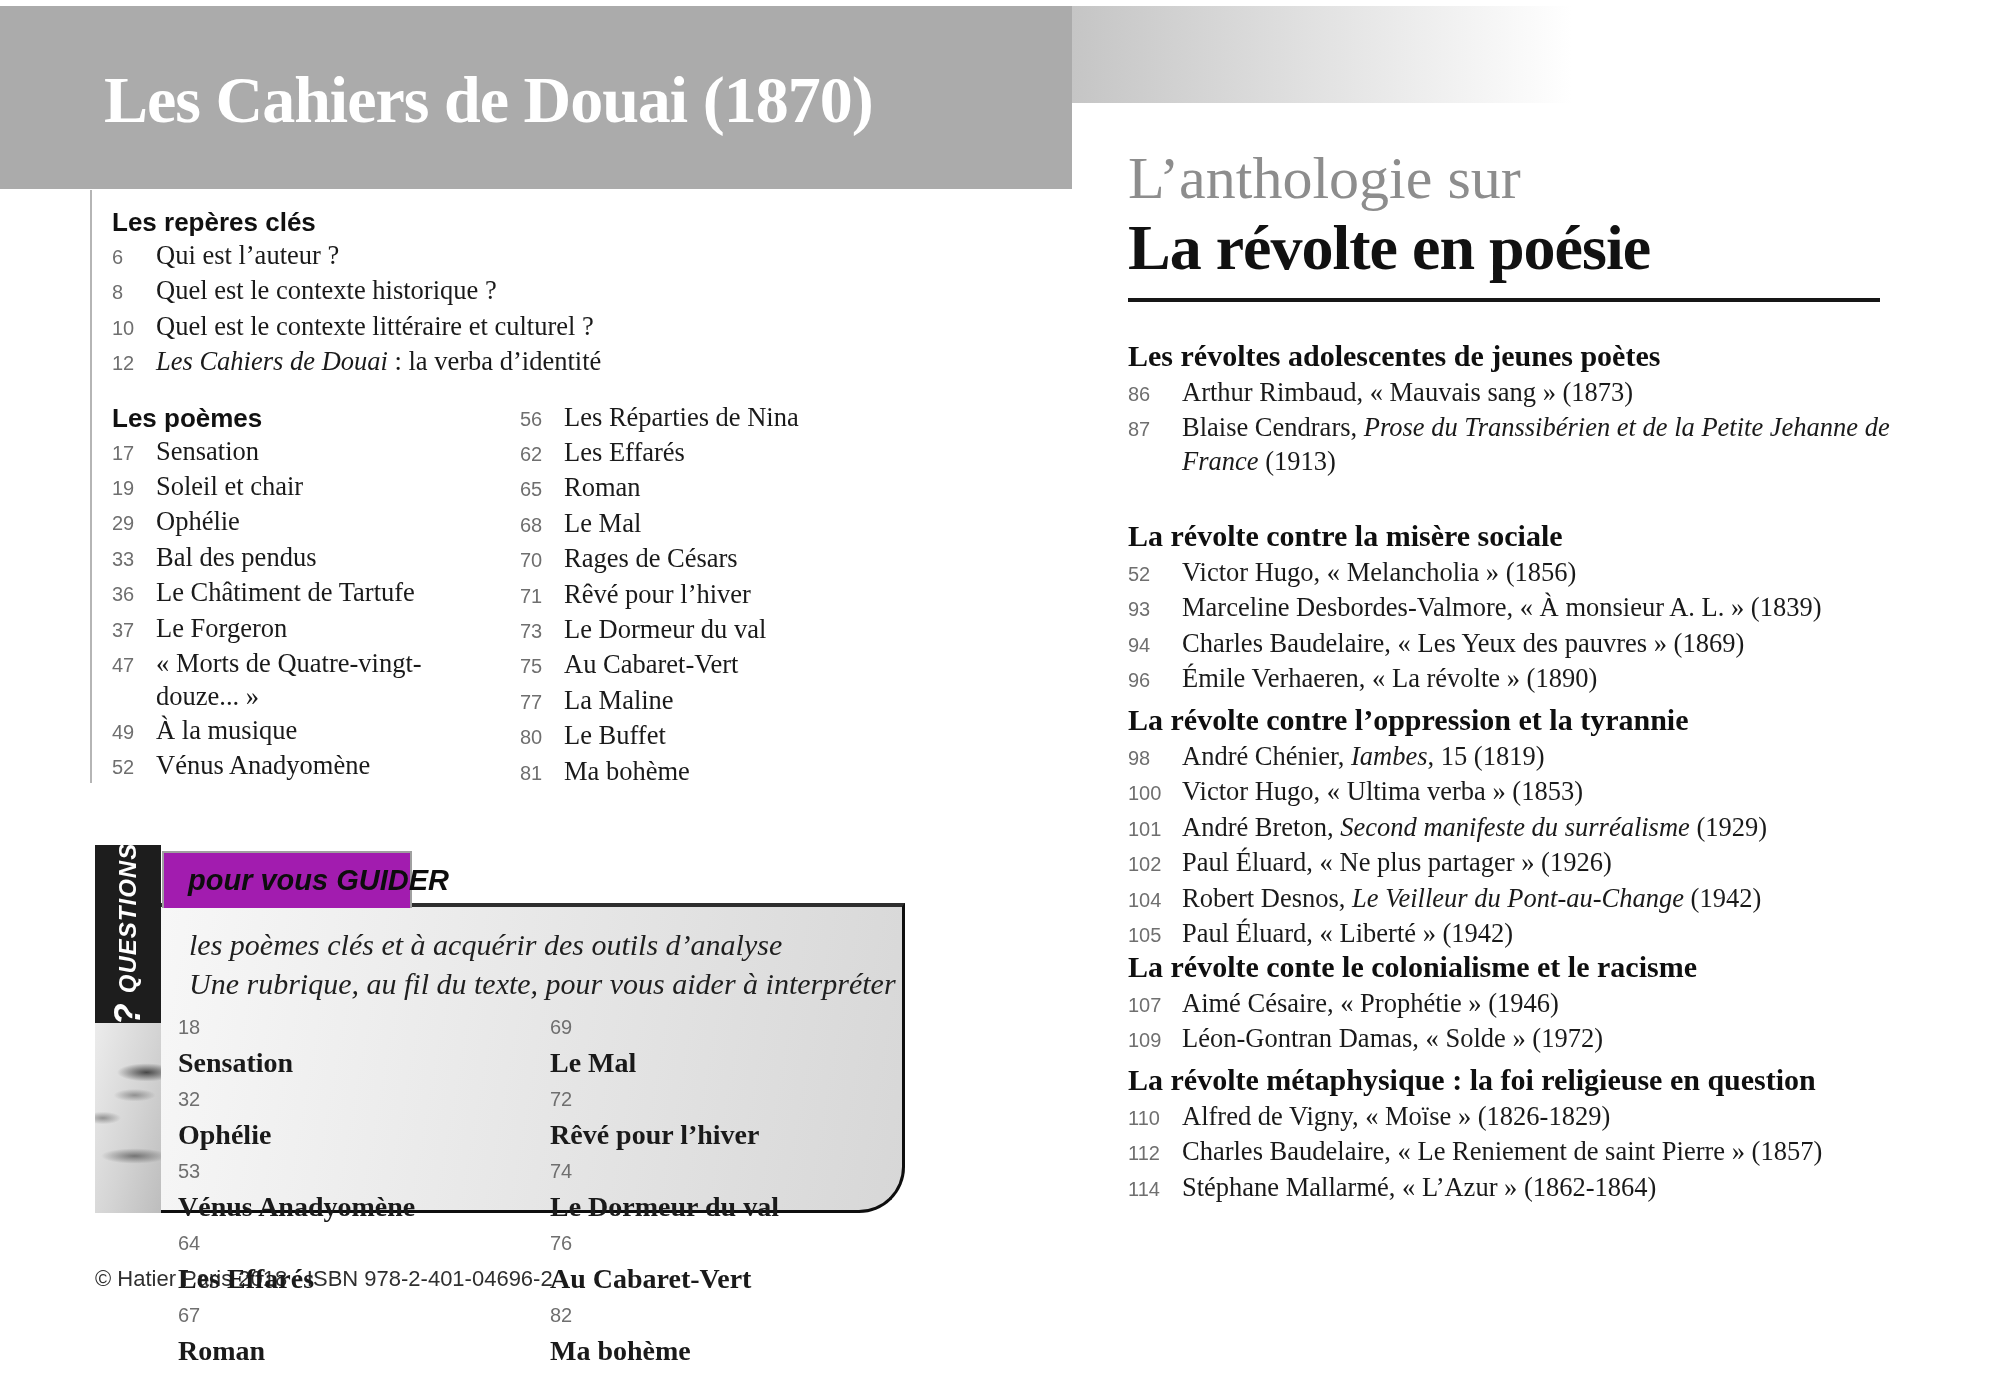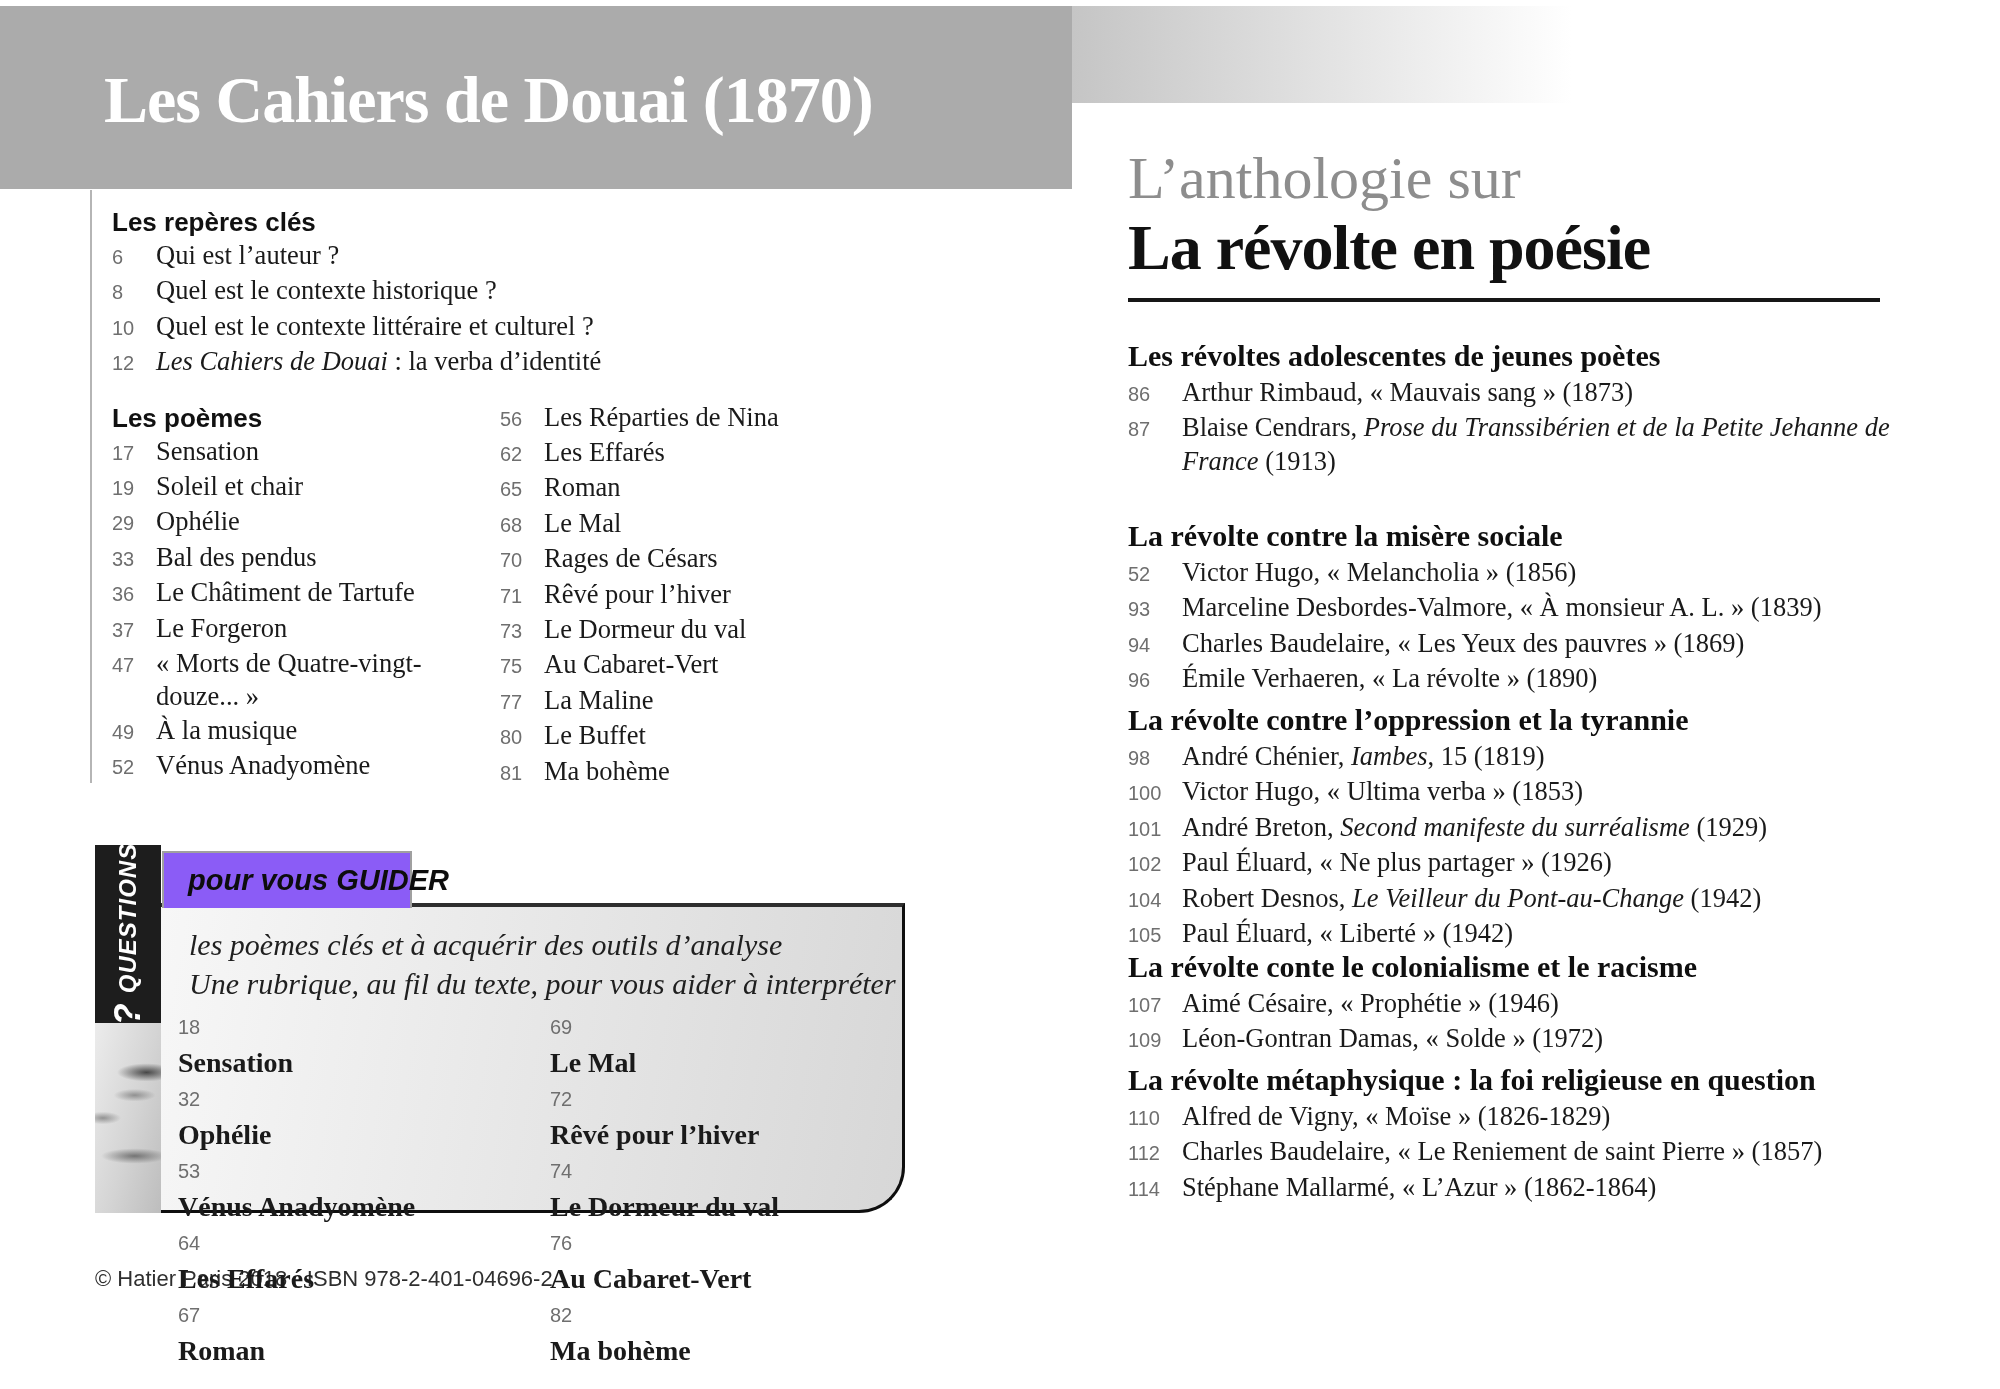--- a/index.html
+++ b/index.html
@@ -32,21 +32,21 @@
     line-height:34px;color:#111;white-space:nowrap;}
   .row{display:flex;align-items:baseline;line-height:33.4px;}
   .row .num{flex:none;width:44px;font-family:"Liberation Sans",sans-serif;font-size:20px;
     color:var(--num-gray);}
   .row .txt{font-size:26.5px;color:var(--ink);}
   .reperes-list{margin-bottom:0;}
   .poems{position:relative;margin-top:20px;}
   .poems-heading{margin-bottom:0;line-height:34px;}
   .poems-col1{width:400px;}
   .poems-col1 .txt{max-width:330px;}
-  .poems-col2{position:absolute;left:388px;top:0;width:470px;}
+  .poems-col2{position:absolute;left:408px;top:0;width:470px;}
   .poems-col2 .txt{white-space:nowrap;}
 
   
   .q-bar{position:absolute;left:95px;top:845px;width:66px;height:178px;background:var(--bar-black);
     display:flex;align-items:center;justify-content:center;z-index:3;}
   .q-rot{transform:rotate(-90deg);display:flex;align-items:center;gap:10px;white-space:nowrap;
     font-family:"Liberation Sans",sans-serif;font-style:italic;font-weight:bold;color:#fff;}
   .q-mark{font-size:36px;}
   .q-word{font-size:24px;letter-spacing:1px;}
   .portrait{position:absolute;left:95px;top:1023px;width:66px;height:190px;z-index:3;
@@ -54,21 +54,21 @@
       radial-gradient(42px 13px at 78% 26%, rgba(35,35,35,.8), rgba(35,35,35,0) 70%),
       radial-gradient(30px 9px at 60% 38%, rgba(60,60,60,.45), rgba(60,60,60,0) 70%),
       radial-gradient(26px 9px at 12% 50%, rgba(70,70,70,.5), rgba(70,70,70,0) 70%),
       radial-gradient(48px 11px at 60% 70%, rgba(55,55,55,.6), rgba(55,55,55,0) 70%),
       linear-gradient(105deg,#ececec 0%,#d4d4d4 55%,#bdbdbd 100%);}
   .g-box{position:absolute;left:161px;top:903px;width:744px;height:310px;box-sizing:border-box;
     background:linear-gradient(100deg,#f7f7f7,#d7d7d7);
     border-top:4px solid #2e2e2e;border-right:3px solid #0e0e0e;border-bottom:3px solid #0e0e0e;
     border-bottom-right-radius:46px;z-index:1;}
   .g-tab{position:absolute;left:162px;top:851px;width:250px;height:57px;box-sizing:border-box;
-    background:#8b5cf6;border:2px solid #a0a0a0;border-bottom:none;z-index:4;
+    background:#a21caf;border:2px solid #a0a0a0;border-bottom:none;z-index:4;
     display:flex;align-items:center;padding-left:24px;
     font-family:"Liberation Sans",sans-serif;font-weight:bold;font-style:italic;
     font-size:29px;color:#0d0d0d;white-space:nowrap;}
   .g-intro{position:absolute;left:189px;top:925px;z-index:2;font-style:italic;font-size:30px;
     line-height:39px;color:#1f1f1f;white-space:nowrap;}
   .g-col{z-index:2;}
   .g-col .row{line-height:36px;flex-direction:column;}
   .g-col .row .num{width:46px;}
   .g-col .row .txt{font-weight:bold;font-size:28px;white-space:nowrap;}
   .g-col1{position:absolute;left:178px;top:1009px;}

